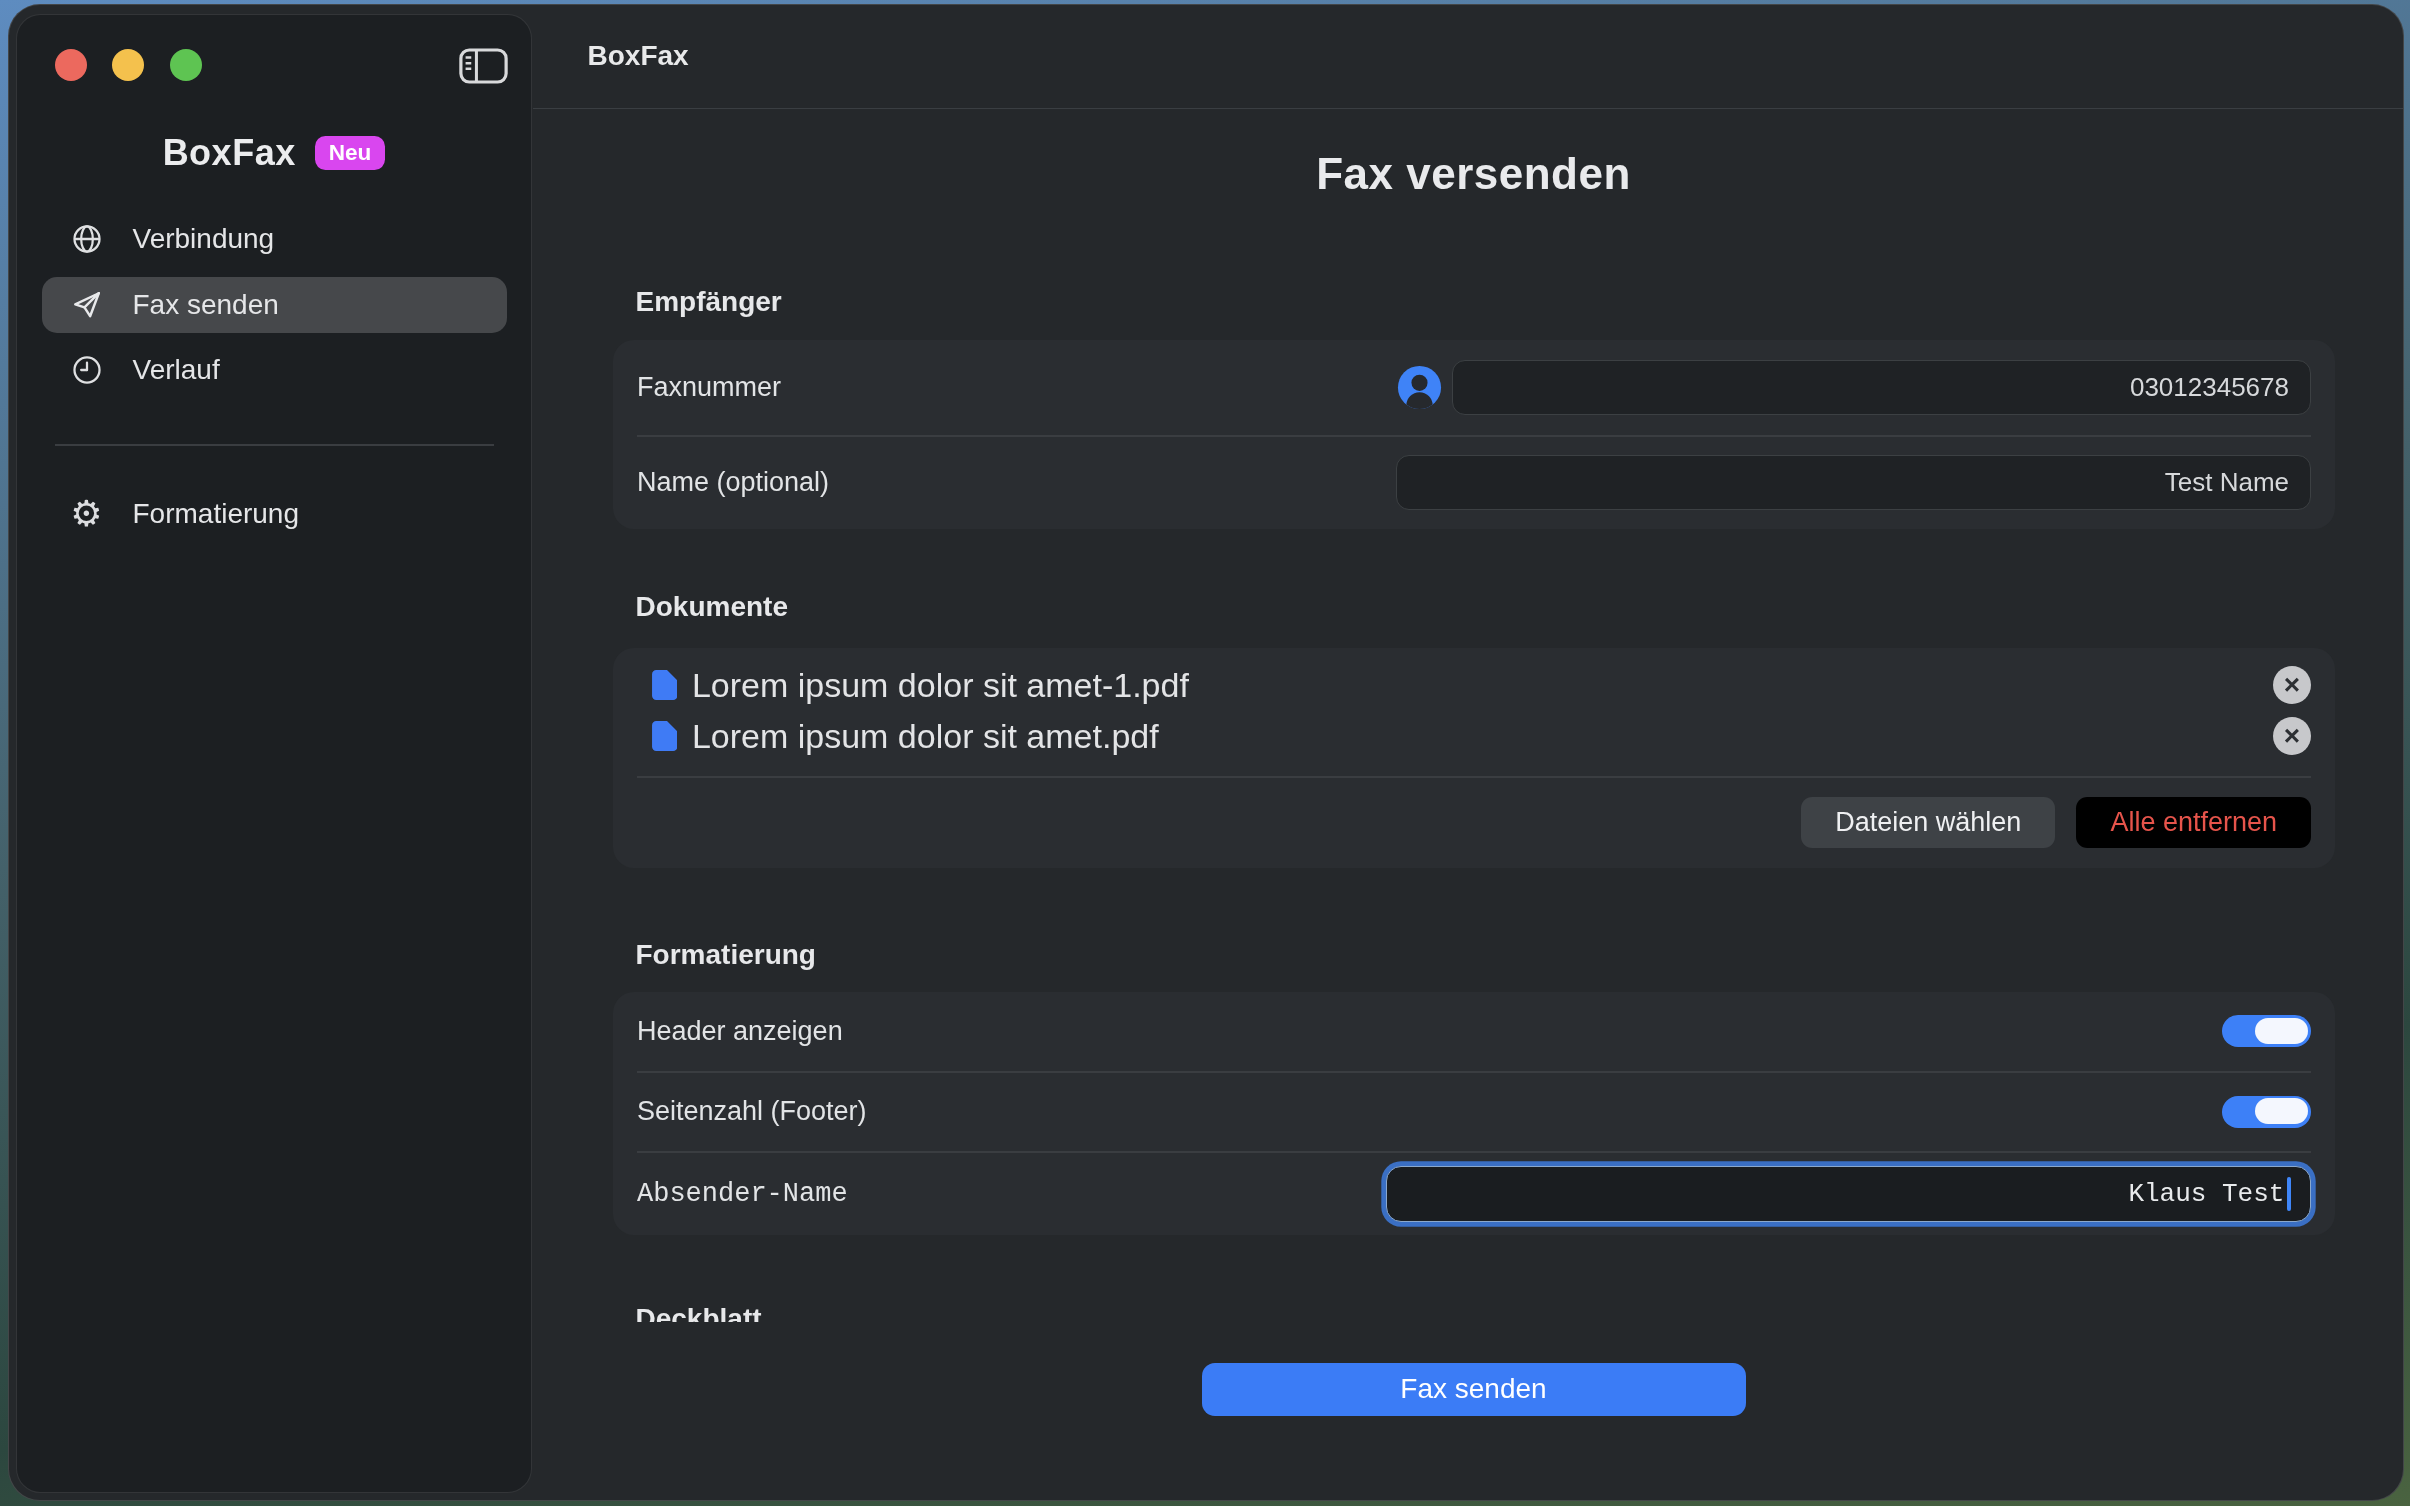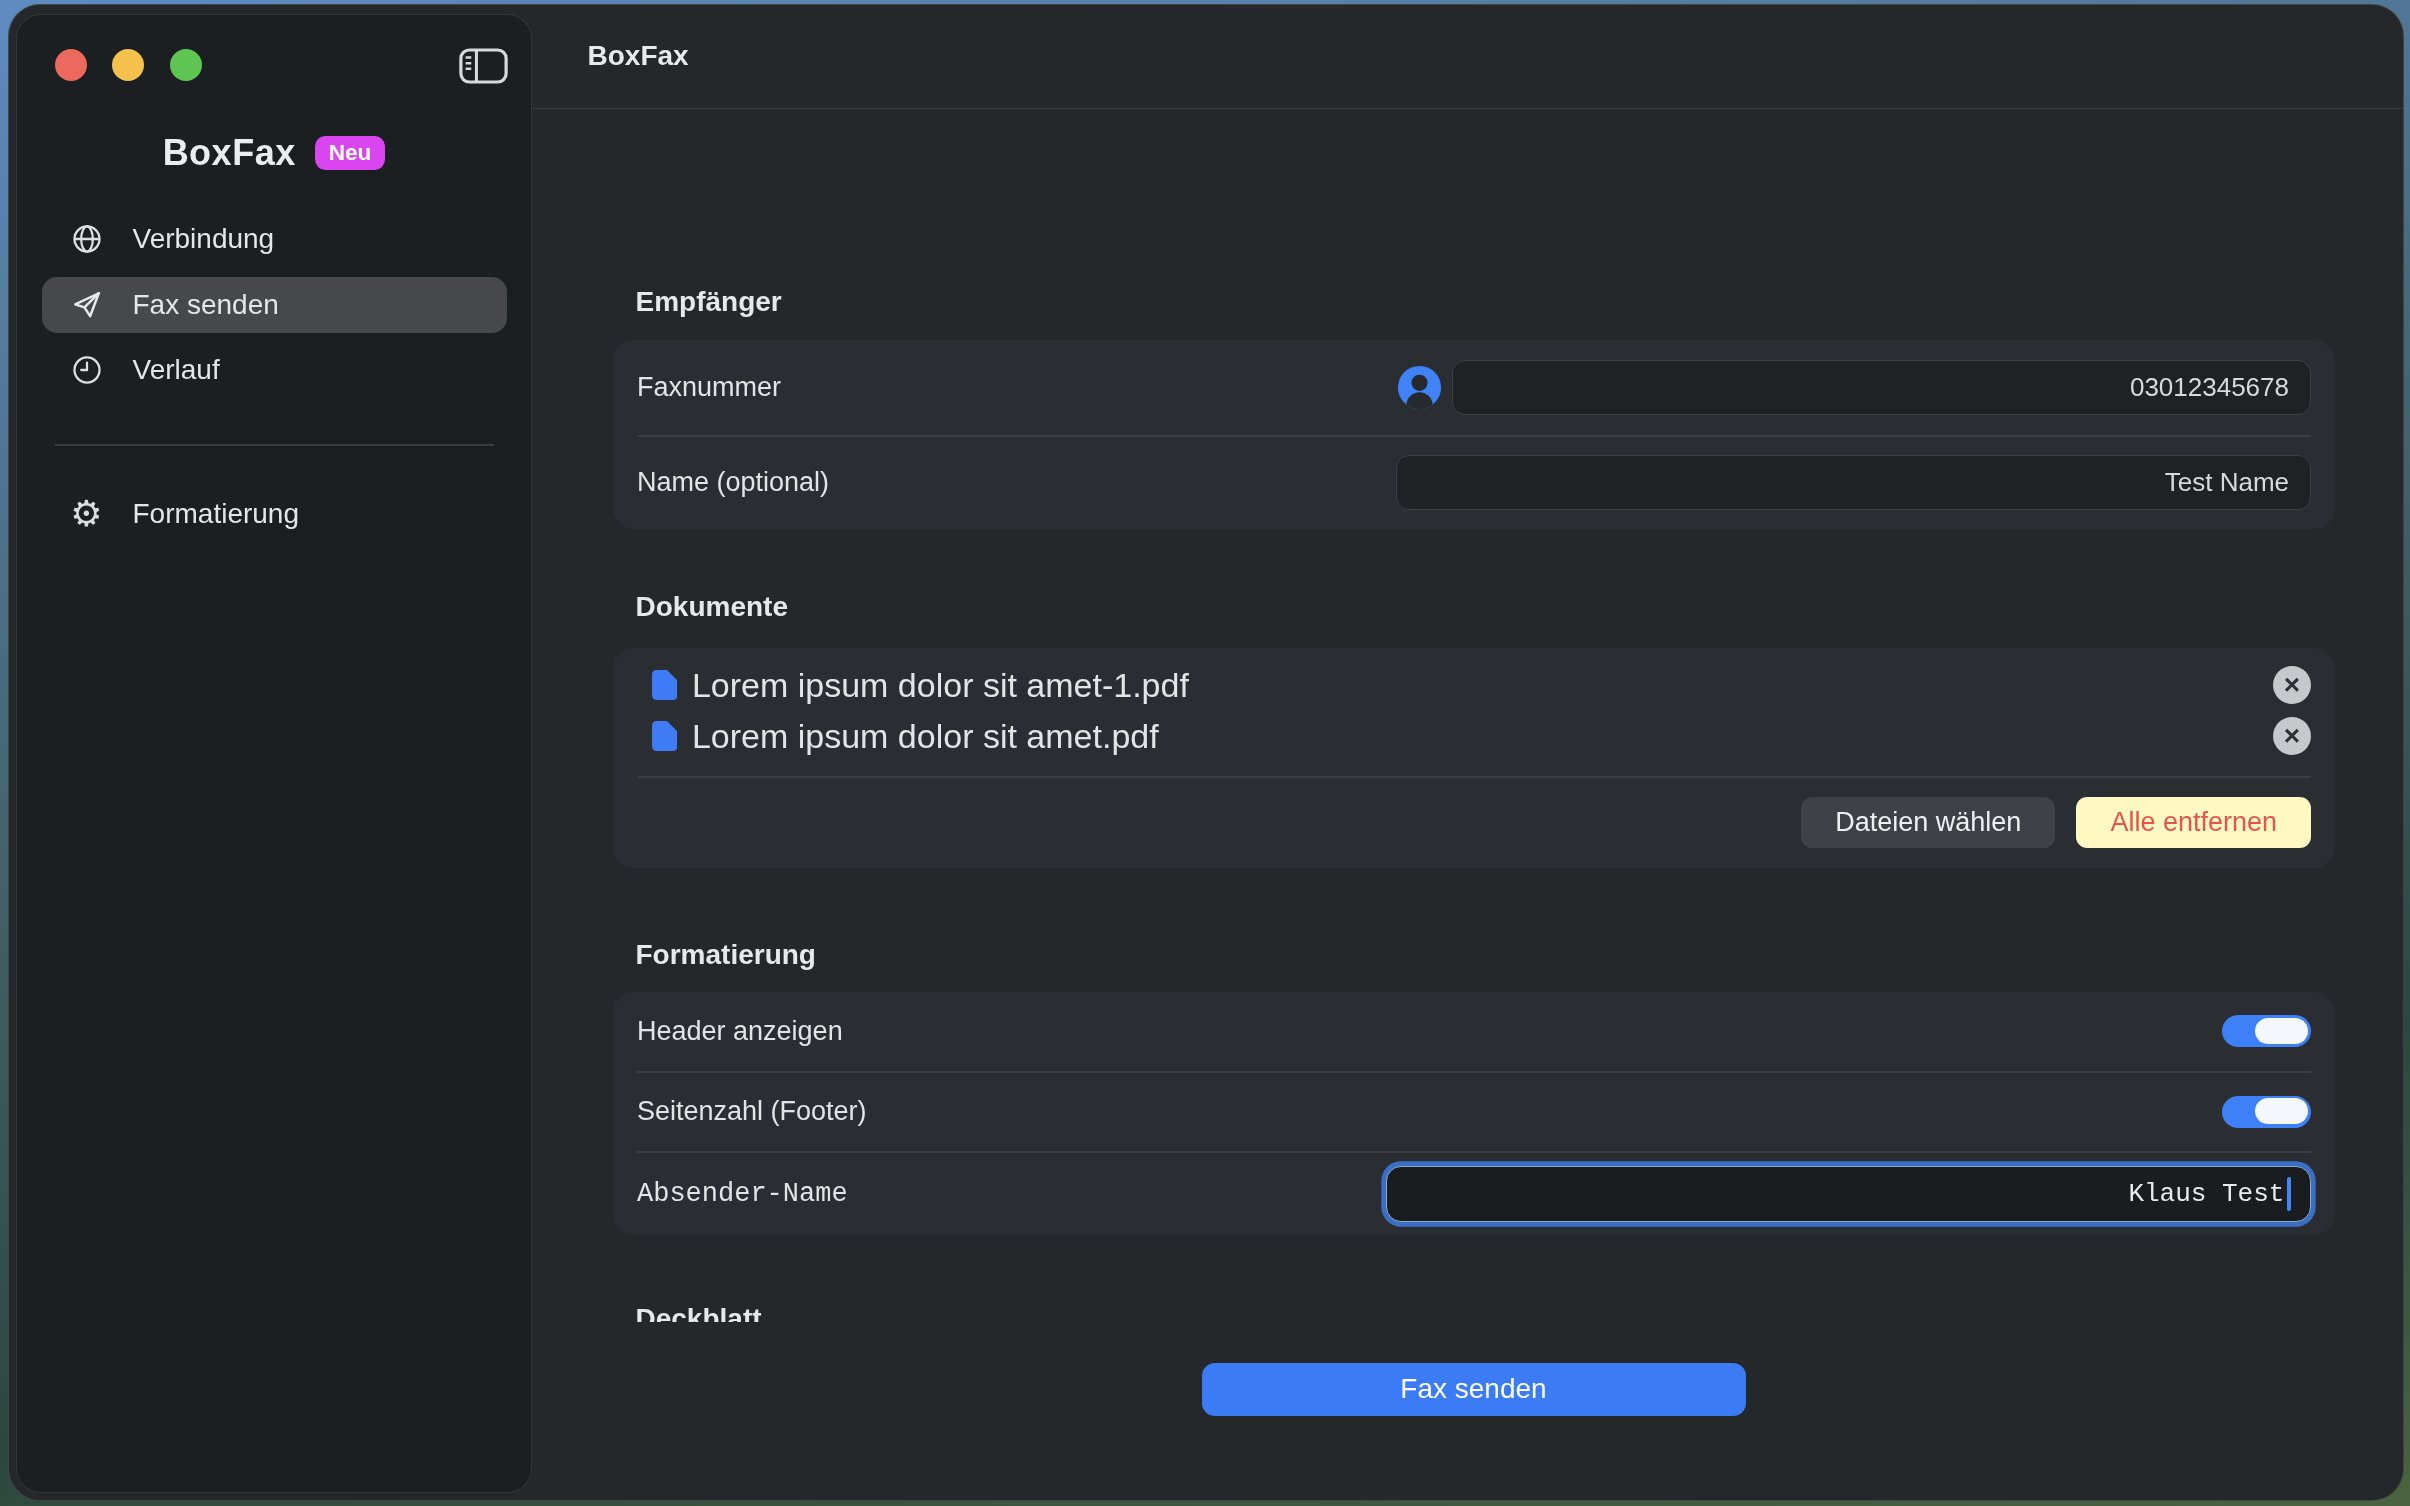--- a/index.html
+++ b/index.html
@@ -114,21 +114,21 @@
     font-size:28px; font-weight:700; line-height:36px; text-align:center;
     font-family:"Liberation Sans", sans-serif; padding:0;
   }
   .files-gap { height:14px; }
   .doc-actions { height:90px; display:flex; align-items:center; justify-content:flex-end; gap:21px; padding-right:23.5px; }
   .btn {
     height:51px; border:none; border-radius:11.3px; font-size:27px;
     padding:0 34px; cursor:pointer; font-family:"Liberation Sans", sans-serif;
   }
   .btn-gray   { background:#3e4246; color:#eff0f2; }
-  .btn-danger { background:#fef9c3; color:#e6544b; }
+  .btn-danger { background:#000000; color:#e6544b; }
 
   .row-t { height:79px; }
   .row-t2 { height:78px; }
   .row-sender { height:82px;font-family:Liberation Mono, monospace; }
   .switch { position:relative; width:89px; height:32px; border-radius:16px; background:#3d80f7; cursor:pointer; flex:none; }
   .switch .knob { position:absolute; top:2.8px; right:2.8px; width:53px; height:26px; border-radius:13px; background:#f4f7fe; }
 
   .footerbar { position:absolute; left:80px; right:68px; top:1316px; bottom:0; }
   .send {
     position:absolute; top:42px; left:50%; transform:translateX(-50%);
@@ -210,20 +210,21 @@
         </div>
       </div>
     </aside>
 
     <main class="main">
       <header class="toolbar">
         <span>BoxFax</span>
       </header>
 
       <div class="content">
+        <h1 class="page-title">Fax versenden</h1>
 
         <h2 class="sec-header sec-recipient">Empfänger</h2>
         <section class="card card-recipient">
           <div class="row row-fax">
             <span class="lbl">Faxnummer</span>
             <span class="spacer"></span>
             <span class="person-icon">
               <svg width="45" height="45" viewBox="0 0 48 48">
                 <defs>
                     <clipPath id="pc">

